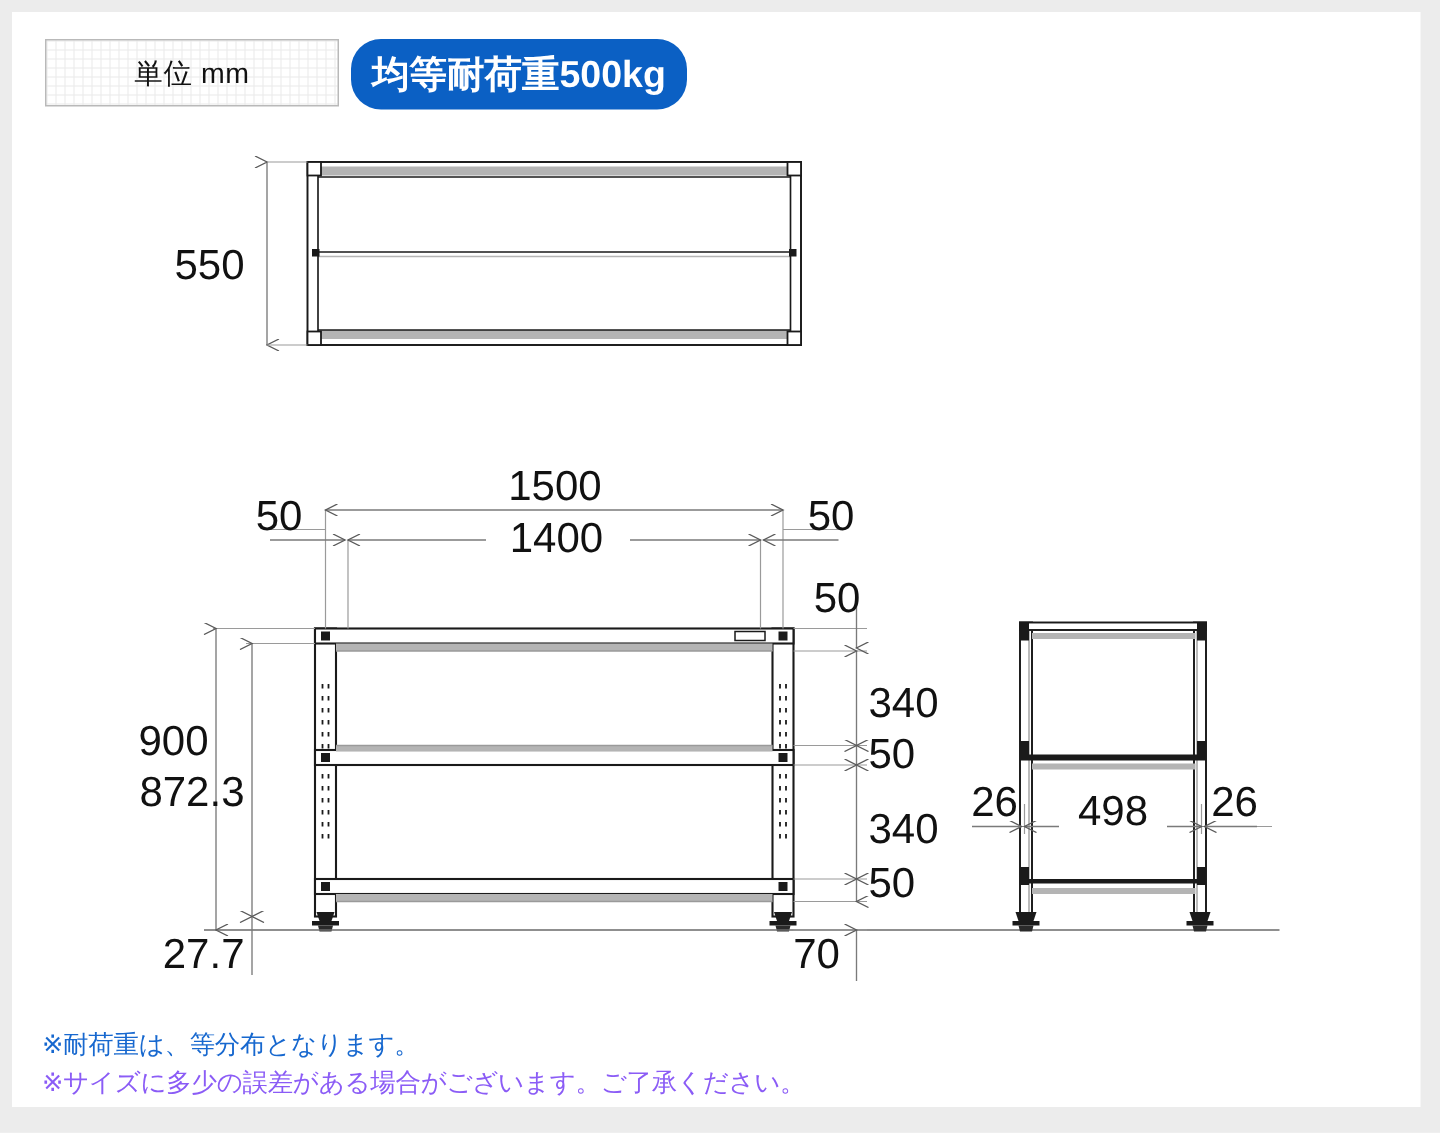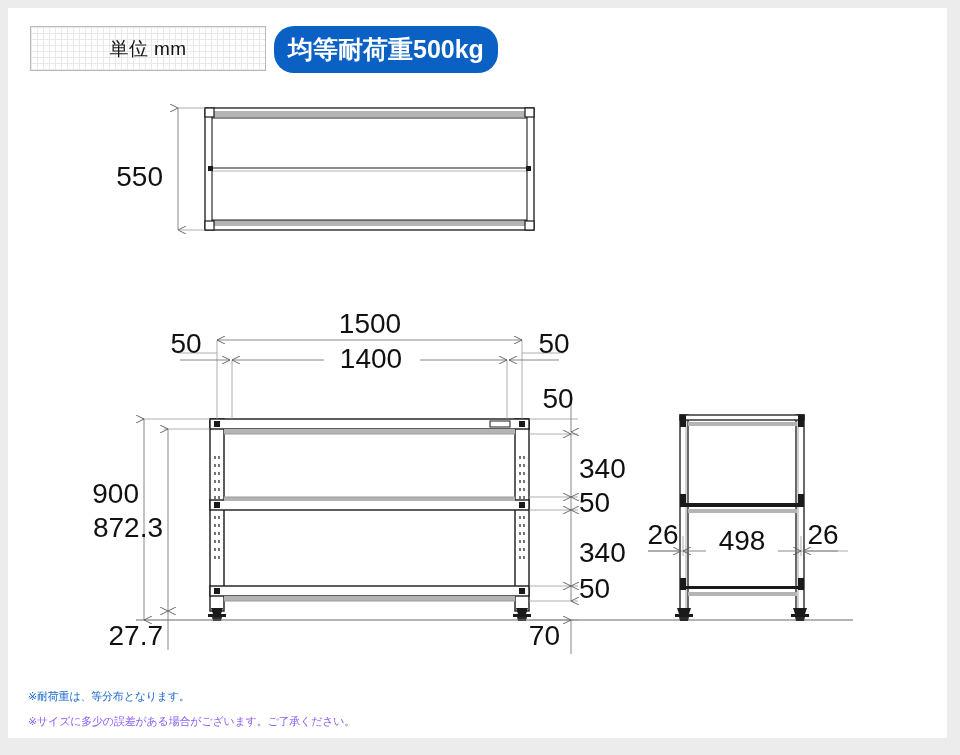--- a/index.html
+++ b/index.html
@@ -27,21 +27,21 @@
 
   
   #header {
     position: absolute;
     left: 22px;
     top: 18px;
     display: flex;
     align-items: stretch;
   }
   .unit-box {
-    width: 236px;
+    width: 196px;
     height: 45px;
     border: 1px solid #b9b9b9;
     background-color: #ffffff;
     background-image:
       linear-gradient(to right, #e9e9e9 1px, transparent 1px),
       linear-gradient(to bottom, #e9e9e9 1px, transparent 1px);
     background-size: 6px 6px;
     display: flex;
     align-items: center;
     justify-content: center;
@@ -78,21 +78,21 @@
   }
 
   
   #notes {
     position: absolute;
     left: 20px;
     top: 676px;
     line-height: 25px;
   }
   .note-line {
-    font-size: 11px;
+    font-size: 17px;
     letter-spacing: -0.2px;
     white-space: nowrap;
   }
   .note-blue { color: #1768cf; }
   .note-black { color: #8b5cf6; }
 </style>
 </head>
 <body>
 
 <div id="page">

